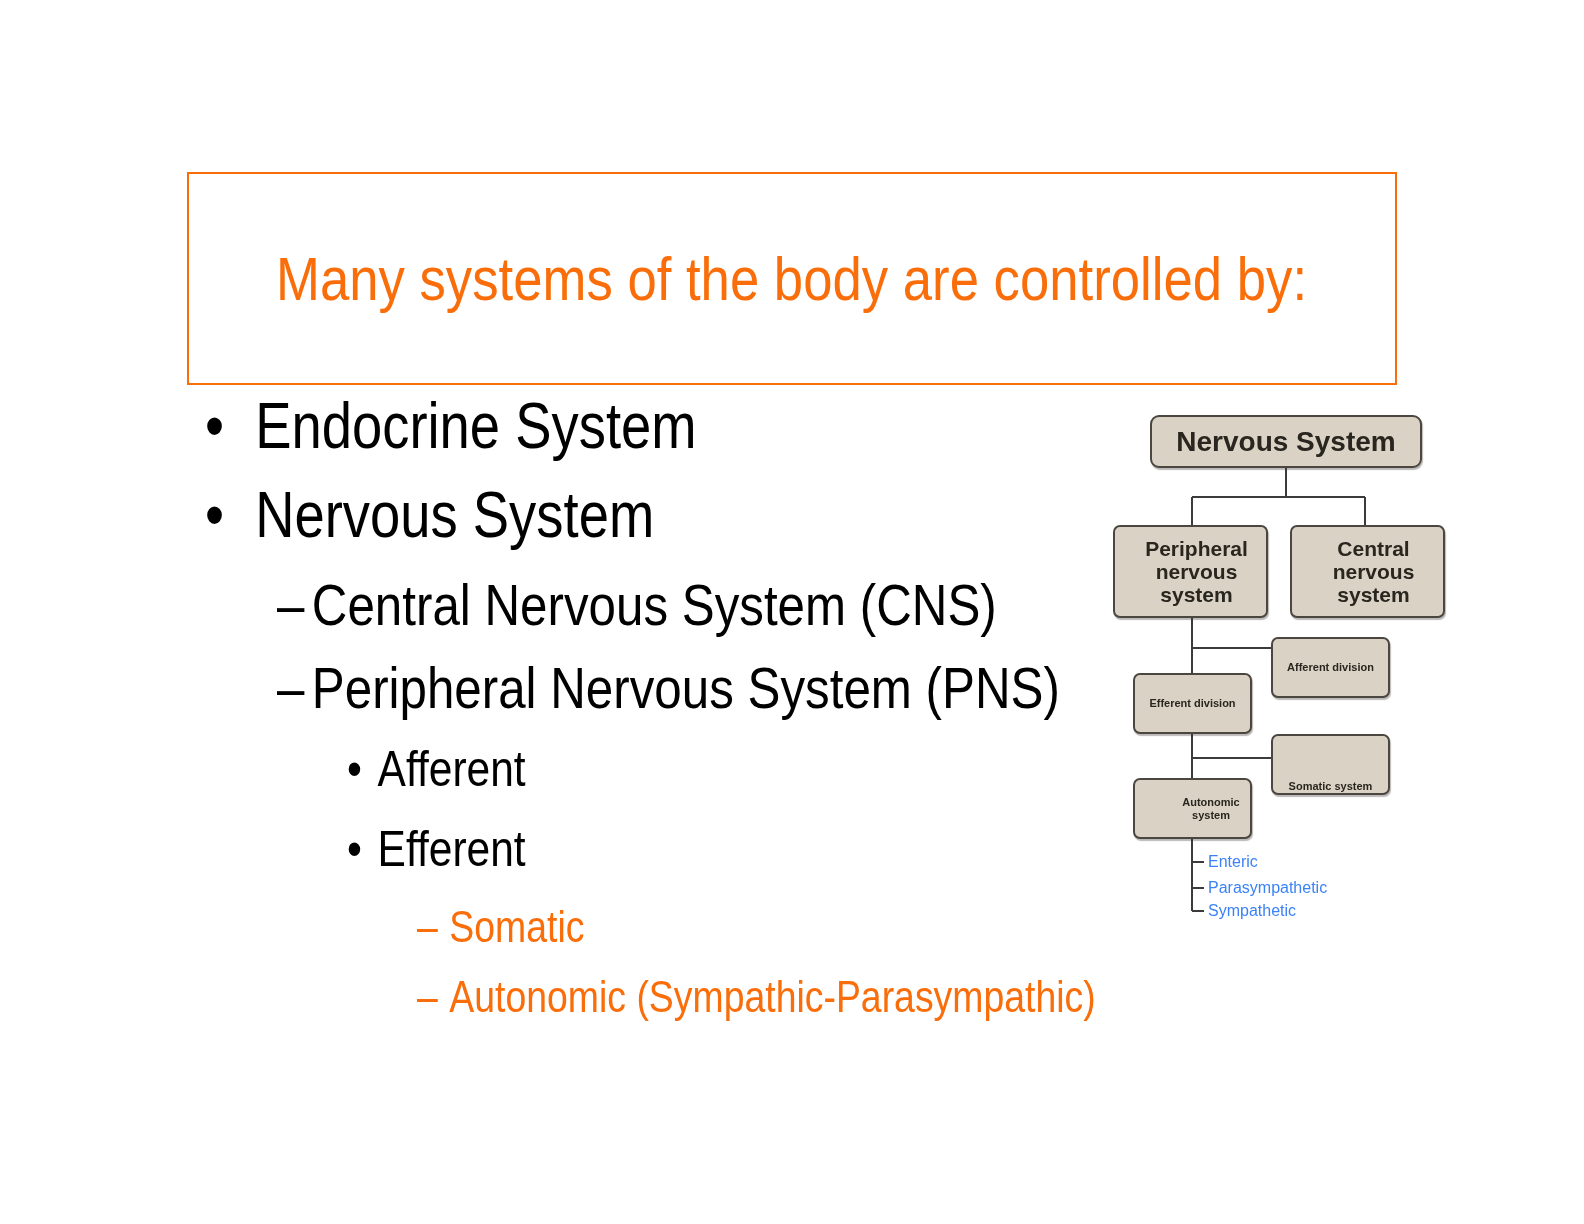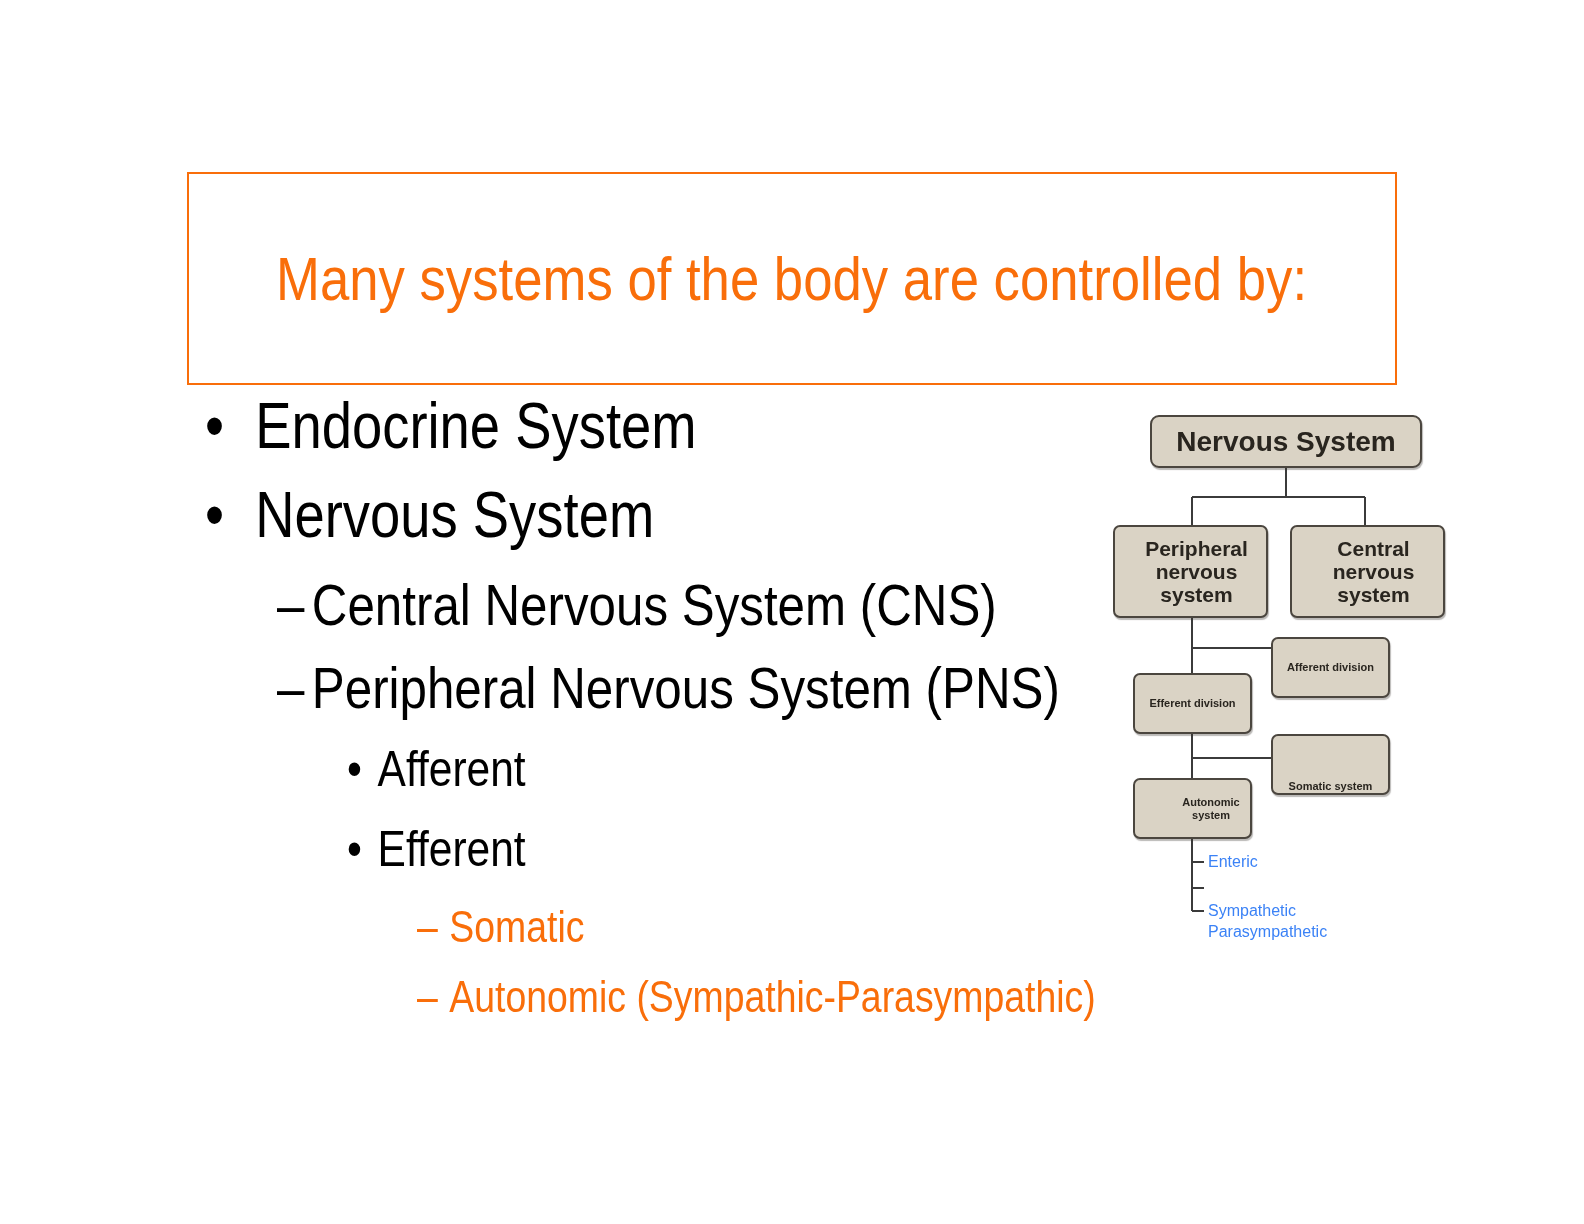--- a/index.html
+++ b/index.html
@@ -57,21 +57,21 @@
   .dbox-sm{width:119px;height:61px;font-size:11px;line-height:1.18;}
   .dbox-efferent{left:1133px;top:673px;}
   .dbox-afferent{left:1271px;top:637px;}
   .dbox-autonomic{left:1133px;top:778px;padding-left:37px;}
   .dbox-somatic{left:1271px;top:734px;justify-content:flex-end;}
   .leaf-label{
     position:absolute;left:1208px;font-size:16px;font-weight:normal;
     color:#3b82f6;line-height:1.2;white-space:nowrap;
   }
   .leaf-enteric{top:852px;}
-  .leaf-parasympathetic{top:922px;text-align:center;}
+  .leaf-parasympathetic{top:878px;text-align:center;}
   .leaf-sympathetic{top:901px;}
 </style>
 </head>
 <body>
 
 <div class="slide">
 
   <div class="title-box">
     <div class="title-text">Many systems of the body are controlled by:</div>
   </div>

